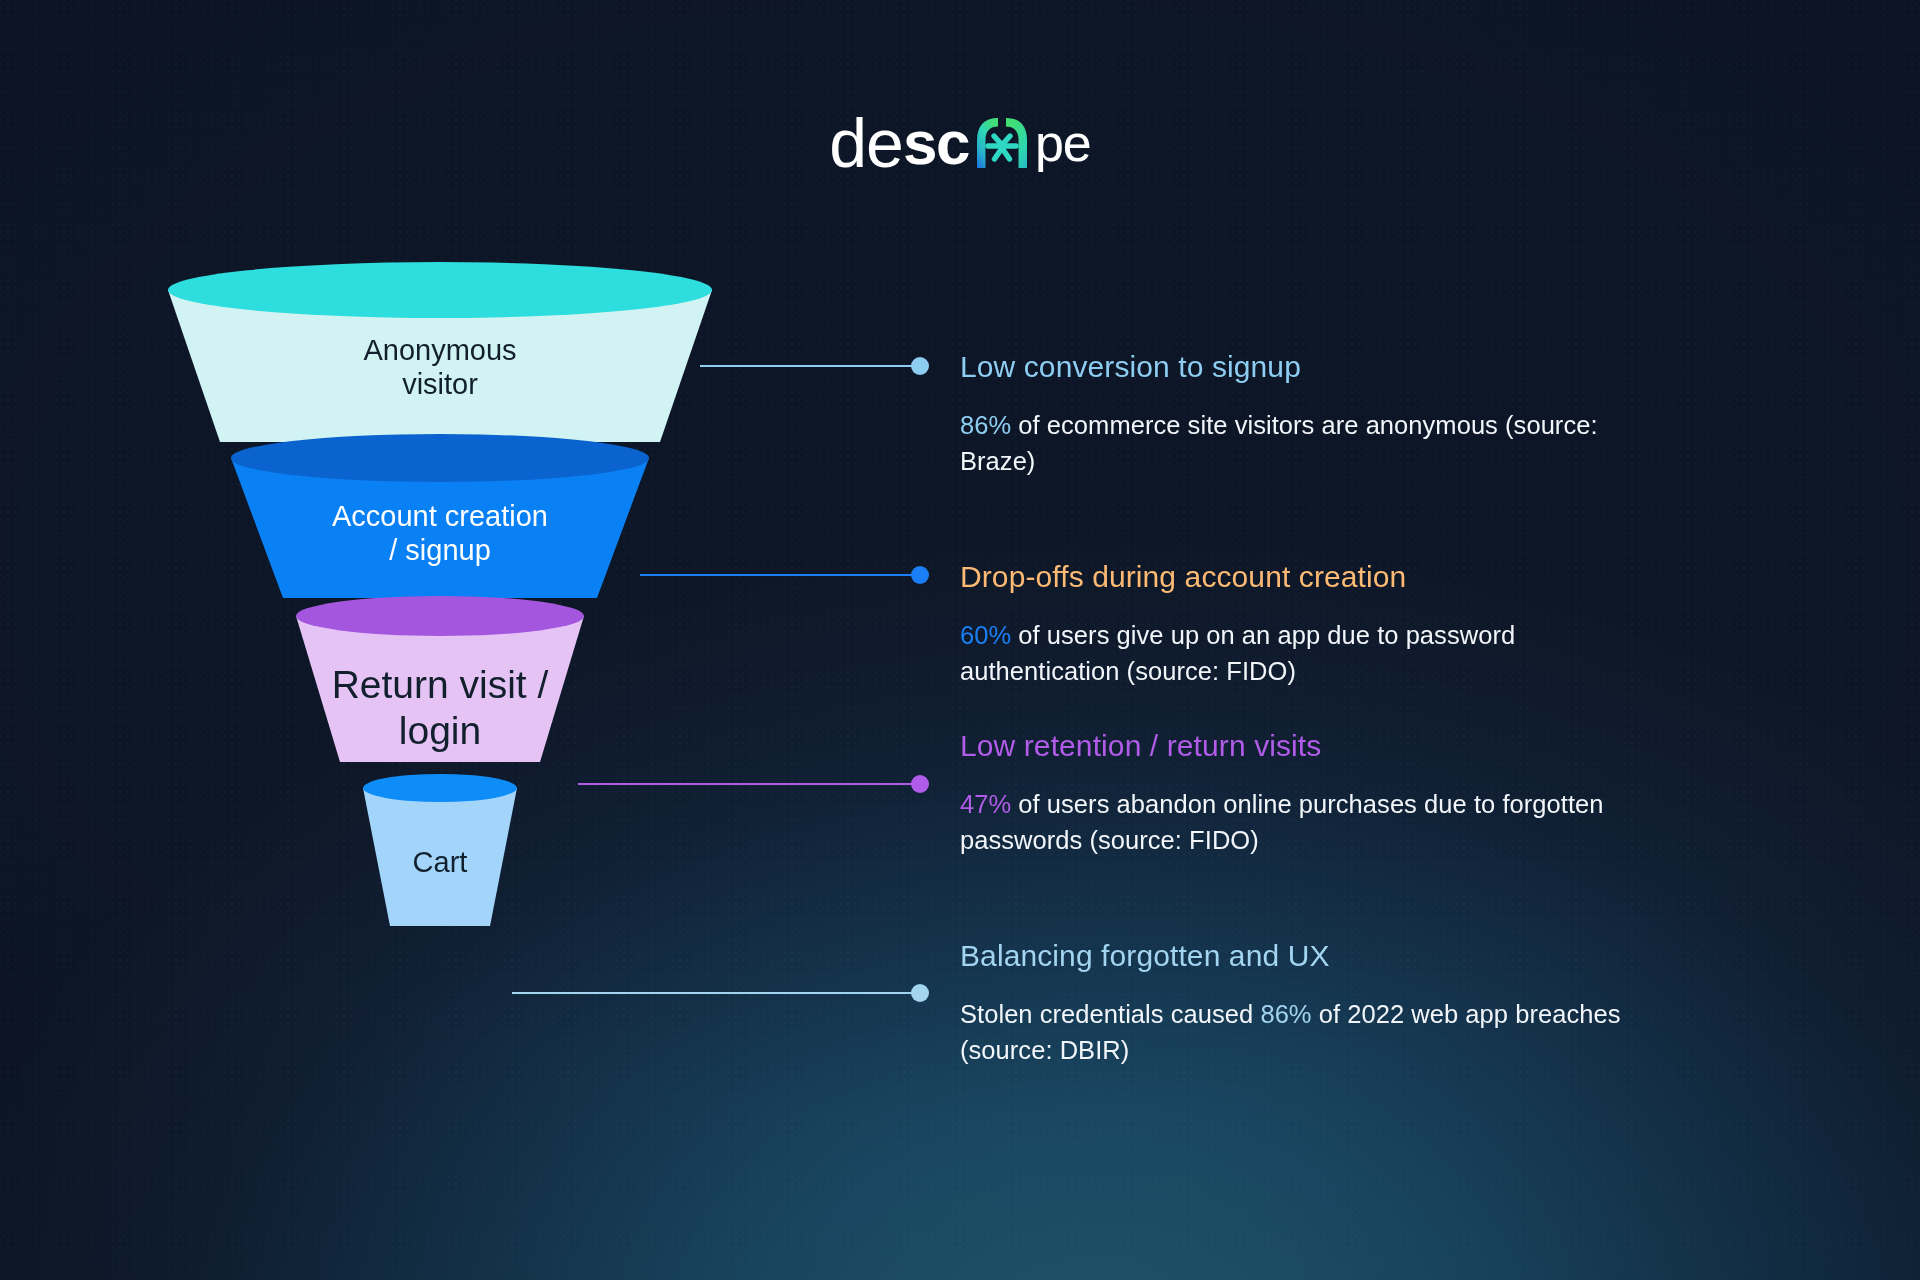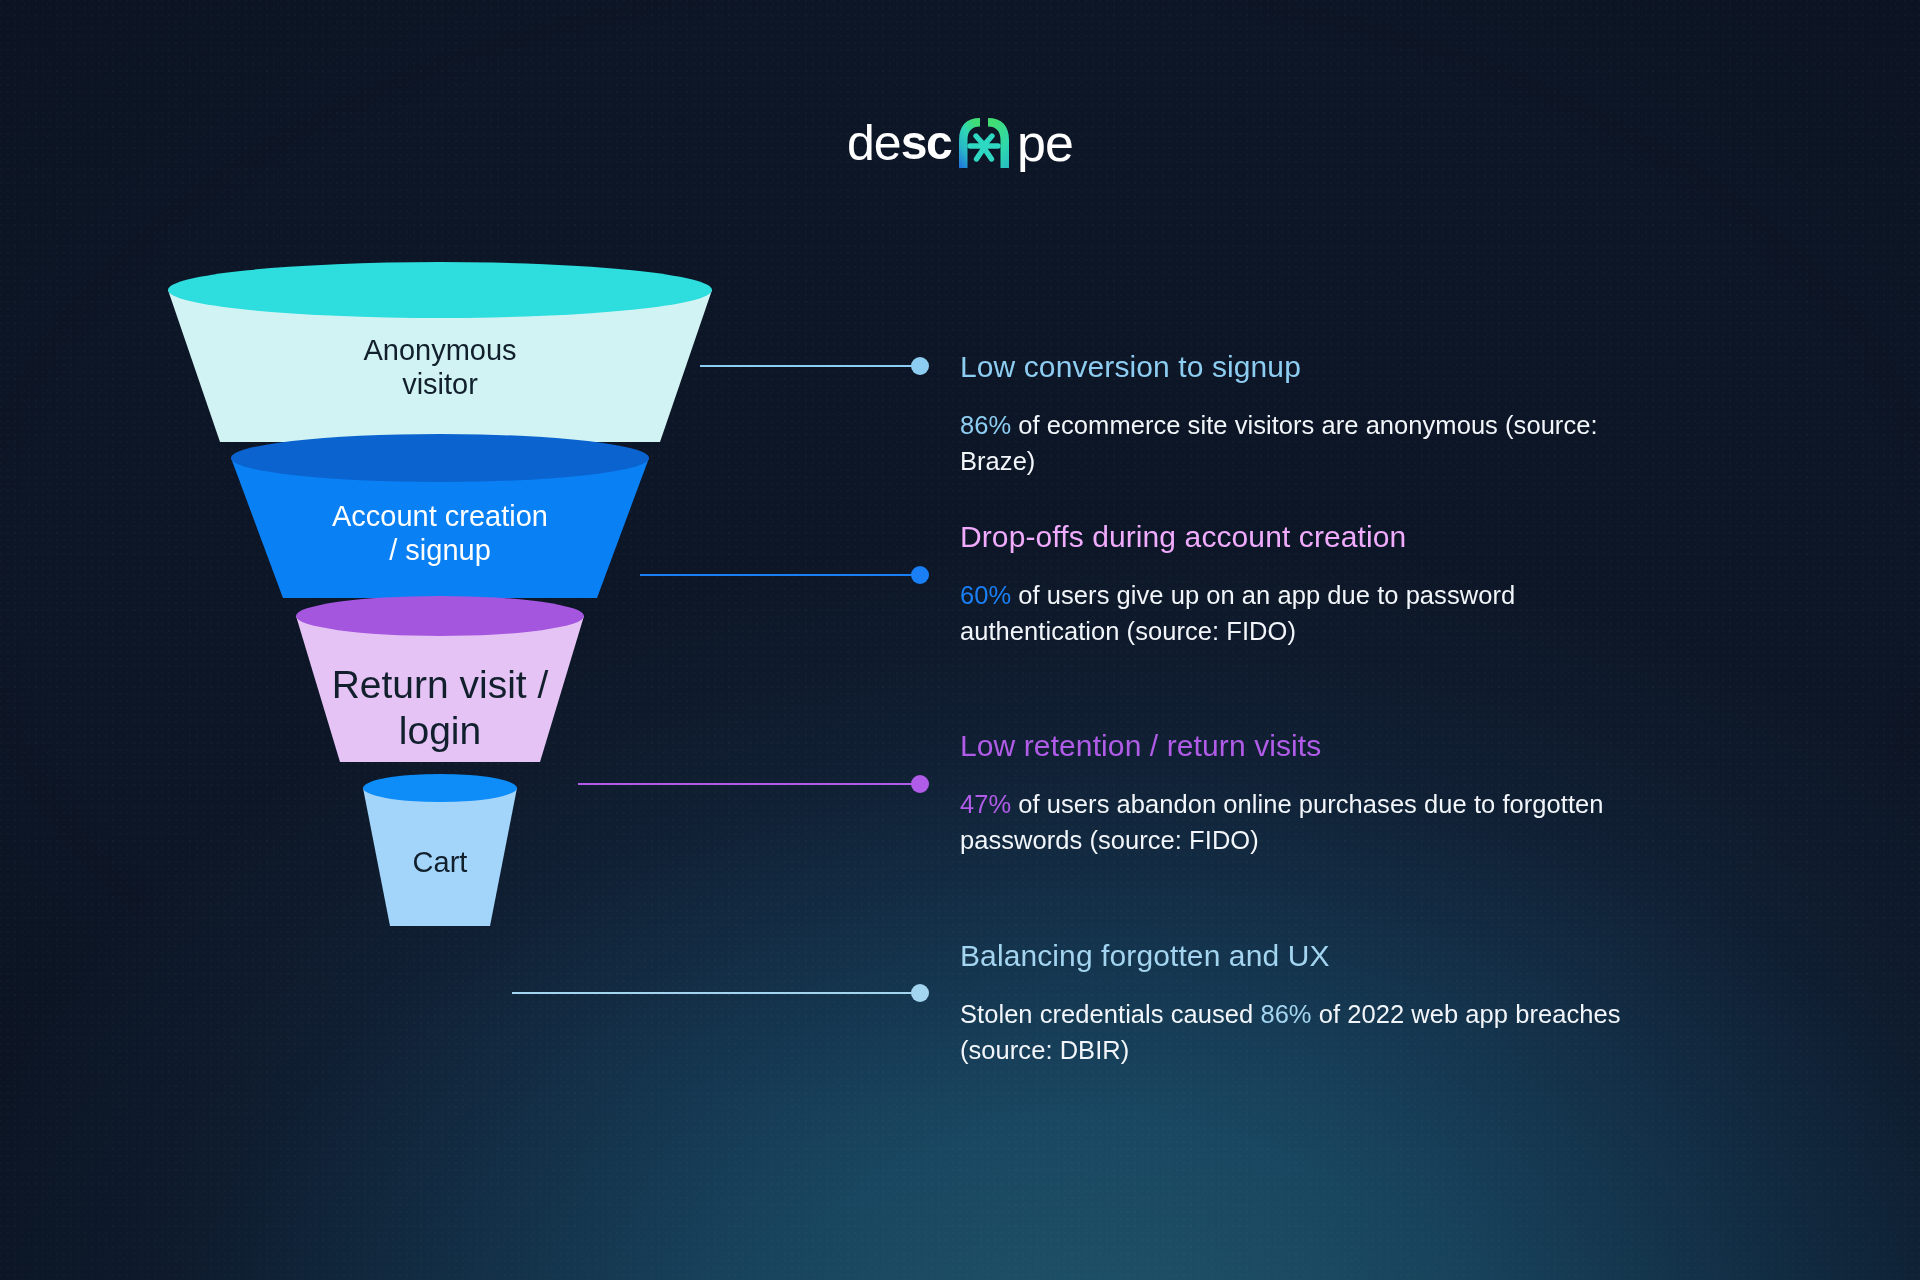--- a/index.html
+++ b/index.html
@@ -29,25 +29,25 @@
     background:radial-gradient(ellipse 120% 110% at 50% 45%, rgba(0,0,0,0) 38%, rgba(3,8,16,.45) 100%);
   }
 
   
   #logo{
     position:absolute; left:0; right:0; top:103px;
     display:flex; align-items:center; justify-content:center;
     height:80px; gap:0;
   }
   .logo-de{
-    font-size:50px; font-weight:300; color:#ffffff; letter-spacing:-1px;
+    font-size:68px; font-weight:300; color:#ffffff; letter-spacing:-1px;
     line-height:1; font-family:"Liberation Sans", sans-serif;
   }
   .logo-sc{
-    font-size:48px; font-weight:700; color:#ffffff; letter-spacing:-1.5px;
+    font-size:62px; font-weight:700; color:#ffffff; letter-spacing:-1.5px;
     line-height:1; font-family:"Liberation Sans", sans-serif;
   }
   .logo-pe{
     font-size:52px; font-weight:300; color:#ffffff; letter-spacing:-1px;
     line-height:1; font-family:"Liberation Sans", sans-serif;
   }
   .logo-icon{ width:62px; height:62px; margin:0 2px; display:block; }
 
   
   #funnel{ position:absolute; left:0; top:0; width:920px; height:1280px; }
@@ -167,21 +167,21 @@
 <div id="details">
 
   <div class="detail" style="top:348px;">
     <h3 style="color:#8ecdf2;">Low conversion to signup</h3>
     <p>
       <span class="hl" style="color:#8ecdf2;">86%</span><span> of ecommerce site visitors are anonymous (source: Braze)</span>
     </p>
   </div>
 
   <div class="detail" style="top:518px;">
-    <h3 style="color:#f0abfc;">Drop-offs during account creation</h3>
+    <h3 style="color:#fdba74;margin-top:40px;">Drop-offs during account creation</h3>
     <p>
       <span class="hl" style="color:#1a7ff5;">60%</span><span> of users give up on an app due to password authentication (source: FIDO)</span>
     </p>
   </div>
 
   <div class="detail" style="top:727px;">
     <h3 style="color:#b05ce8;">Low retention / return visits</h3>
     <p>
       <span class="hl" style="color:#b05ce8;text-align:right;">47%</span><span> of users abandon online purchases due to forgotten passwords (source: FIDO)</span>
     </p>

